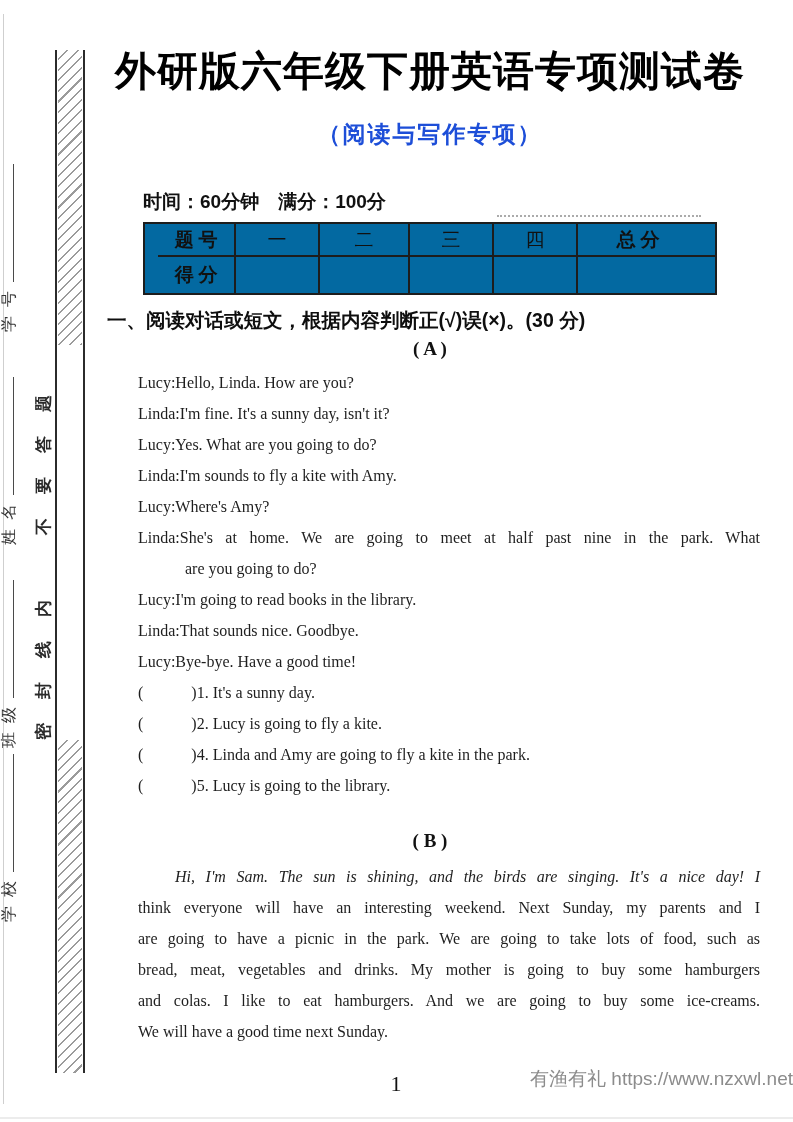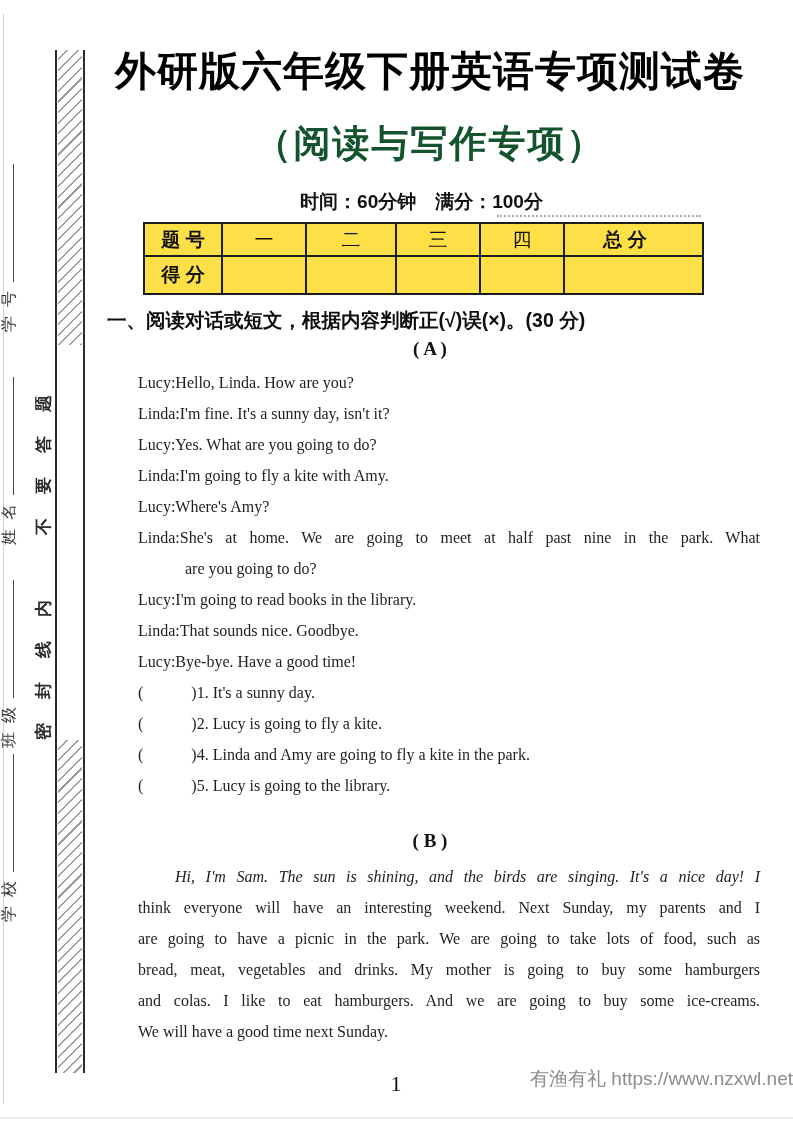--- a/index.html
+++ b/index.html
@@ -45,34 +45,35 @@
 
   
   .title {
     position:absolute; left:100px; width:660px; top:44px; text-align:center;
     font-family:"Liberation Sans","DejaVu Sans",sans-serif; font-weight:bold;
     font-size:41px; letter-spacing:1px; color:#000;
   }
   .subtitle {
     position:absolute; left:100px; width:660px; top:119px; text-align:center;
     font-family:"Liberation Sans","DejaVu Sans",sans-serif; font-weight:bold;
-    font-size:37px; letter-spacing:2px; color:#14532d;
+    font-size:23px; letter-spacing:2px; color:#1d4ed8;
   }
   .meta {
-    position:absolute; left:143px; width:557px; top:189px; text-align:center;
+    position:absolute; left:143px; width:557px; top:189px; text-align:left;
     font-family:"Liberation Sans","DejaVu Sans",sans-serif; font-weight:bold;
     font-size:19px; color:#111;
   }
   .tear-dots { position:absolute; left:497px; top:215px; width:204px; border-top:2px dotted #ababab; }
 
   
   .score-table {
     position:absolute; left:143px; top:222px; border:2px solid #1d1d1d;
-    font-family:Liberation Sans, sans-serif; font-size:19px; color:#111;
-    background:#fde047;
+    font-family:Liberation Serif, serif; font-size:19px; color:#111;
+    background:#0369a1;
+    padding-left:13px;
   }
   .st-row { display:flex; }
   .st-row + .st-row { border-top:2px solid #1d1d1d; }
   .st-cell {
     box-sizing:border-box; border-right:2px solid #1d1d1d;
     display:flex; align-items:center; justify-content:center; height:31px;
   }
   .st-cell:last-child { border-right:none; }
   .st-head .st-cell:nth-of-type(1) { width:78px; font-weight:bold; }
   .st-head .st-cell:nth-of-type(2) { width:84px; }
@@ -198,21 +199,21 @@
 
   <div class="flow">
     <div class="dialogue">
 
         <div class="line">Lucy:Hello, Linda. How are you?</div>
 
         <div class="line">Linda:I'm fine. It's a sunny day, isn't it?</div>
 
         <div class="line">Lucy:Yes. What are you going to do?</div>
 
-        <div class="line">Linda:I'm going to fly a kite with Amy.</div>
+        <div class="line">Linda:I'm sounds to fly a kite with Amy.</div>
 
         <div class="line">Lucy:Where's Amy?</div>
 
         <div class="line">Linda:She's at home. We are going to meet at half past nine in the park. What</div>
 
         <div class="line">are you going to do?</div>
 
         <div class="line">Lucy:I'm going to read books in the library.</div>
 
         <div class="line">Linda:That sounds nice. Goodbye.</div>

